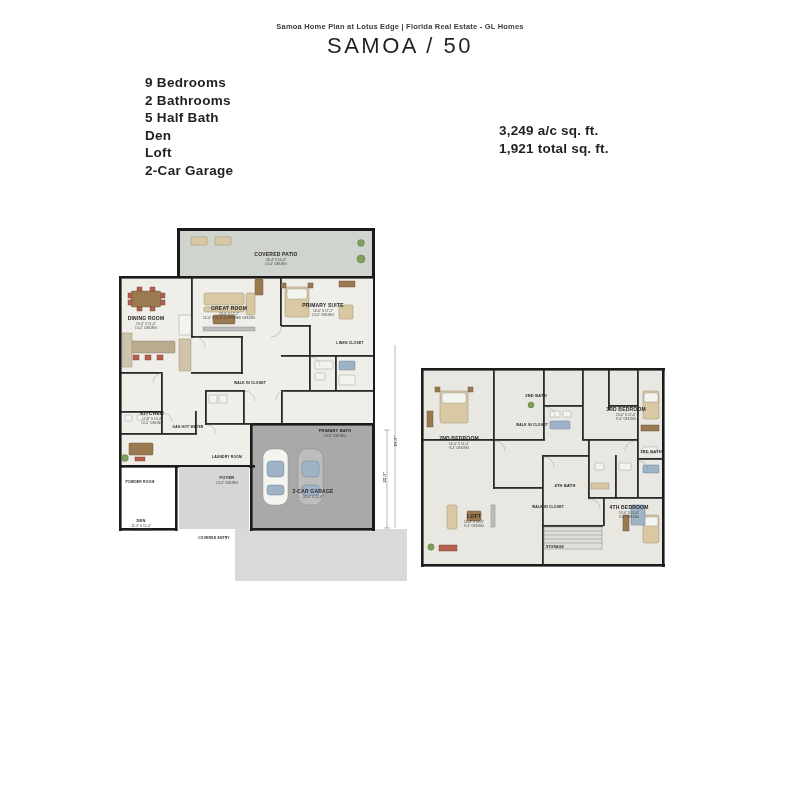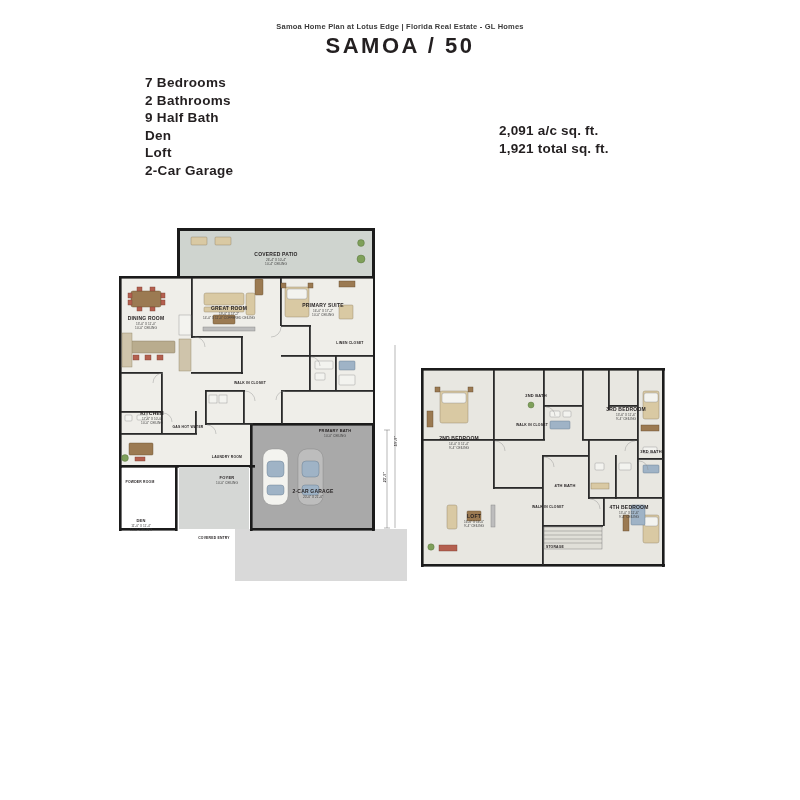--- a/index.html
+++ b/index.html
@@ -29,21 +29,21 @@
     color: #3a3a3a;
   }
   .plan-title {
     position: absolute;
     top: 33px;
     left: 0;
     width: 800px;
     text-align: center;
     font-size: 22px;
     letter-spacing: 2.5px;
-    font-weight: bold;
+    font-weight: normal;
     color: #231f20;
   }
 
   .spec-list {
     position: absolute;
     top: 74px;
     left: 145px;
     font-size: 13.5px;
     font-weight: bold;
     line-height: 17.5px;
@@ -93,30 +93,30 @@
   .lbl.xs { font-size: 3.4px; }
   .rot { transform-origin: center center; }
 </style>
 </head>
 <body>
 
 <div class="site-caption">Samoa Home Plan at Lotus Edge | Florida Real Estate - GL Homes</div>
 <div class="plan-title">SAMOA / 50</div>
 
 <div class="spec-list">
-  <div>7 Bedrooms</div>
+  <div>9 Bedrooms</div>
   <div>2 Bathrooms</div>
-  <div>9 Half Bath</div>
+  <div>5 Half Bath</div>
   <div>Den</div>
   <div>Loft</div>
   <div>2-Car Garage</div>
 </div>
 
 <div class="area-block">
-  <div>2,091 a/c sq. ft.</div>
+  <div>3,249 a/c sq. ft.</div>
   <div>1,921 total sq. ft.</div>
 </div>
 
 <div id="plan">
 <svg width="620" height="400" viewBox="0 0 620 400" xmlns="http://www.w3.org/2000/svg">
   <defs>
     <style>
       .wall    { fill:#1b1b1b; }
       .wallthin{ fill:#2a2a2a; }
       .floorA  { fill:#efeee9; }

